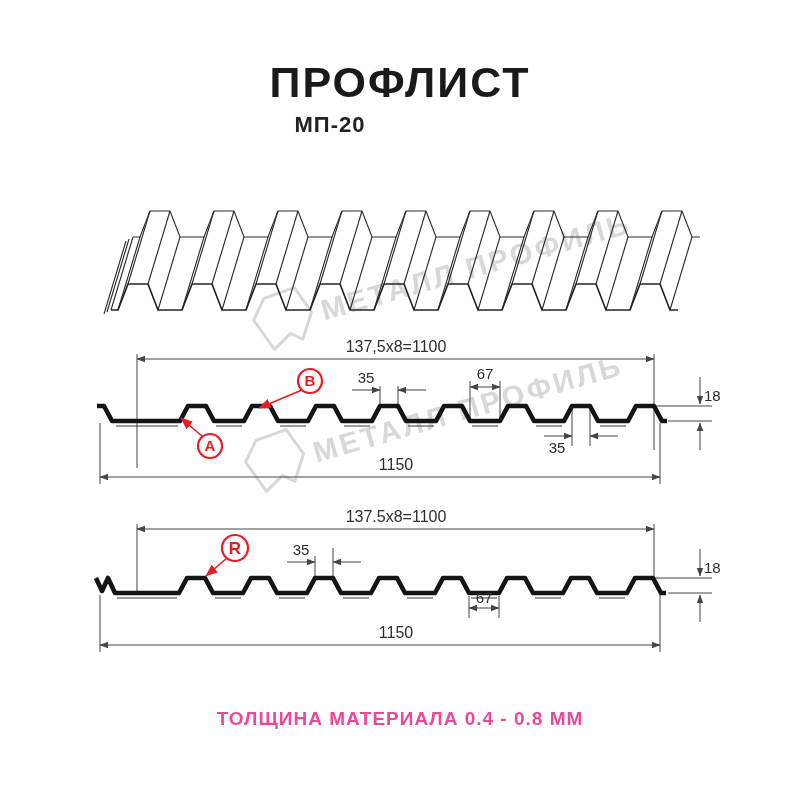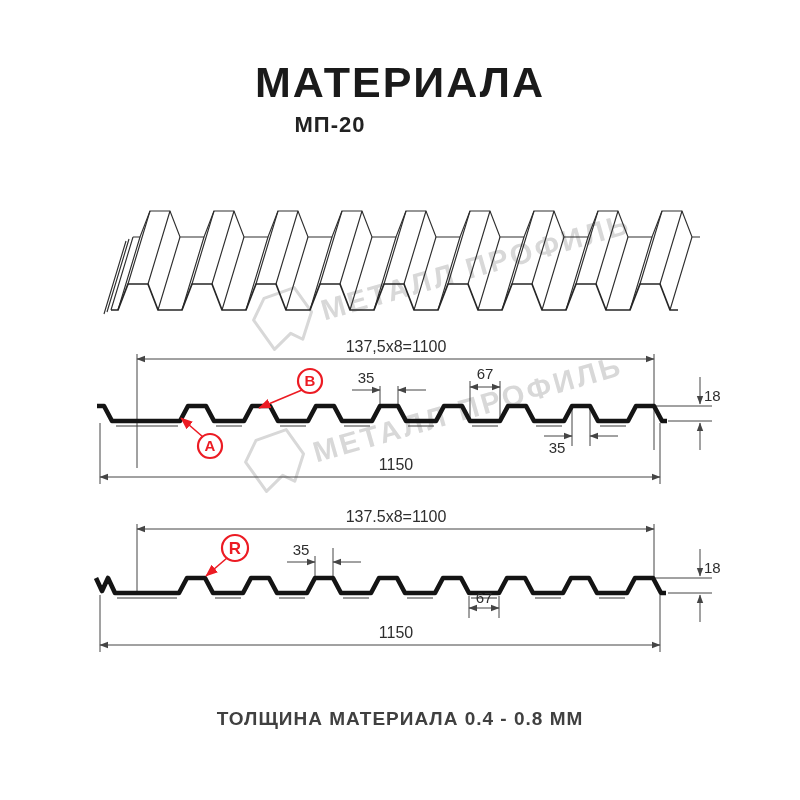--- a/index.html
+++ b/index.html
@@ -10,41 +10,41 @@
   .page-title{
     position:absolute;top:58px;left:0;width:800px;text-align:center;
     font-size:43px;font-weight:800;letter-spacing:2px;color:#1a1a1a;
   }
   .page-subtitle{
     position:absolute;top:112px;left:0;width:660px;text-align:center;
     font-size:22px;font-weight:600;letter-spacing:1px;color:#222;
   }
   .footer-note{
     position:absolute;top:708px;left:0;width:800px;text-align:center;
-    font-size:19px;font-weight:700;letter-spacing:1px;color:#404040;
+    font-size:19px;font-weight:700;letter-spacing:1px;color:#ec4899;
   }
   svg{position:absolute;top:0;left:0;}
   .wire{stroke:#2e2e2e;stroke-width:1.15;fill:none;}
   .wire-front{stroke:#262626;stroke-width:1.7;fill:none;}
   .profile{stroke:#141414;stroke-width:4.6;fill:none;stroke-linejoin:round;stroke-linecap:butt;}
   .underline{stroke:#3a3a3a;stroke-width:1.1;fill:none;}
   .dim{stroke:#454545;stroke-width:1;fill:none;}
   .dim-label{font-family:"Liberation Sans",sans-serif;font-size:15px;fill:#2e2e2e;}
   .dim-label-big{font-family:"Liberation Sans",sans-serif;font-size:16px;fill:#2e2e2e;}
   .callout-line{stroke:#ec1b23;stroke-width:1.6;fill:none;}
   .callout-circle{stroke:#ec1b23;stroke-width:2.2;fill:#ffffff;}
   .callout-letter{font-family:"Liberation Sans",sans-serif;font-weight:700;fill:#ec1b23;text-anchor:middle;}
   .wm-text{font-family:"Liberation Sans",sans-serif;font-weight:700;font-size:29px;
     letter-spacing:3px;fill:#d8d8d8;}
   .wm-logo{stroke:#d8d8d8;stroke-width:3;fill:none;stroke-linejoin:round;}
 </style>
 </head>
 <body>
 
-<div class="page-title">МАТЕРИАЛА</div>
+<div class="page-title">ПРОФЛИСТ</div>
 <div class="page-subtitle">МП-20</div>
 
 <svg width="800" height="800" viewBox="0 0 800 800">
   <defs>
     <marker id="arr" viewBox="0 0 10 10" refX="9" refY="5" markerWidth="9" markerHeight="9" orient="auto-start-reverse">
       <path d="M0,1.4 L9.6,5 L0,8.6 z" fill="#454545"></path>
     </marker>
     <marker id="arrRed" viewBox="0 0 10 10" refX="9" refY="5" markerWidth="8" markerHeight="8" orient="auto-start-reverse">
       <path d="M0,1.2 L9.6,5 L0,8.8 z" fill="#ec1b23"></path>
     </marker>

